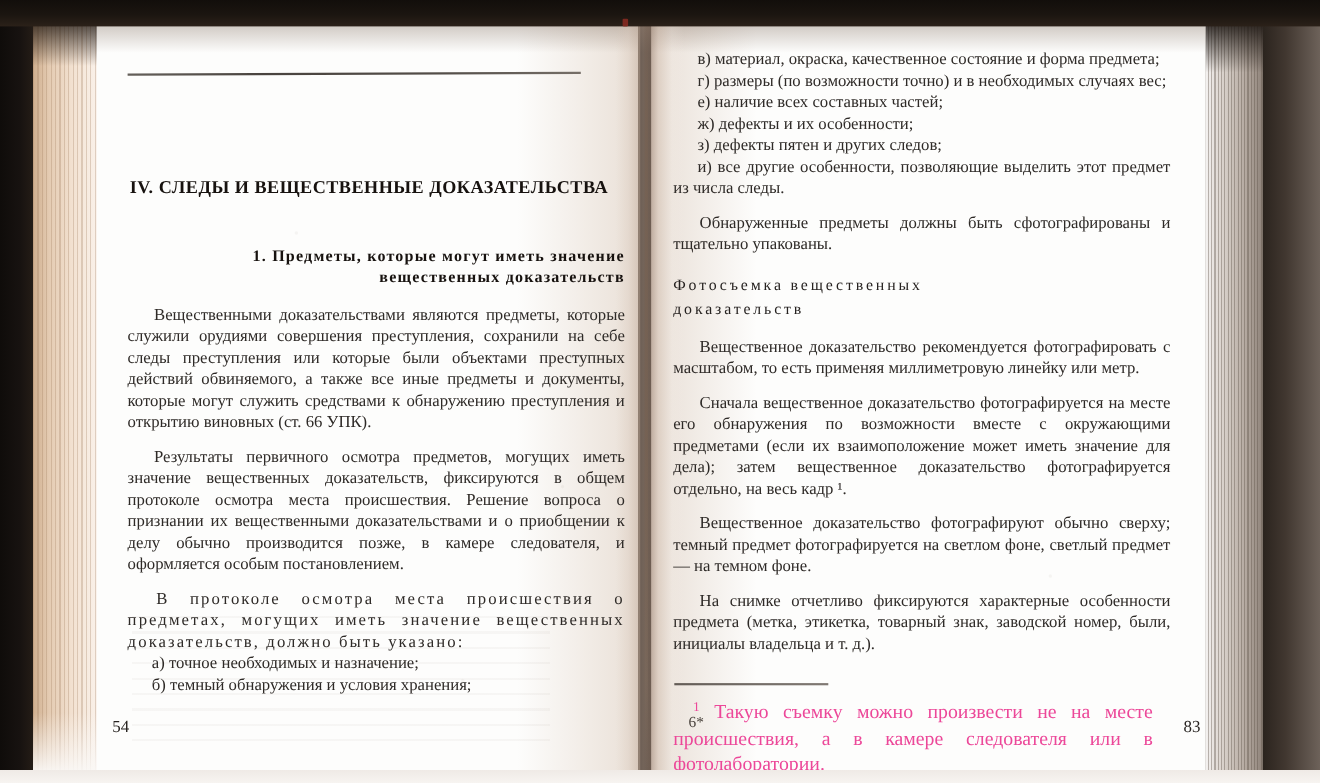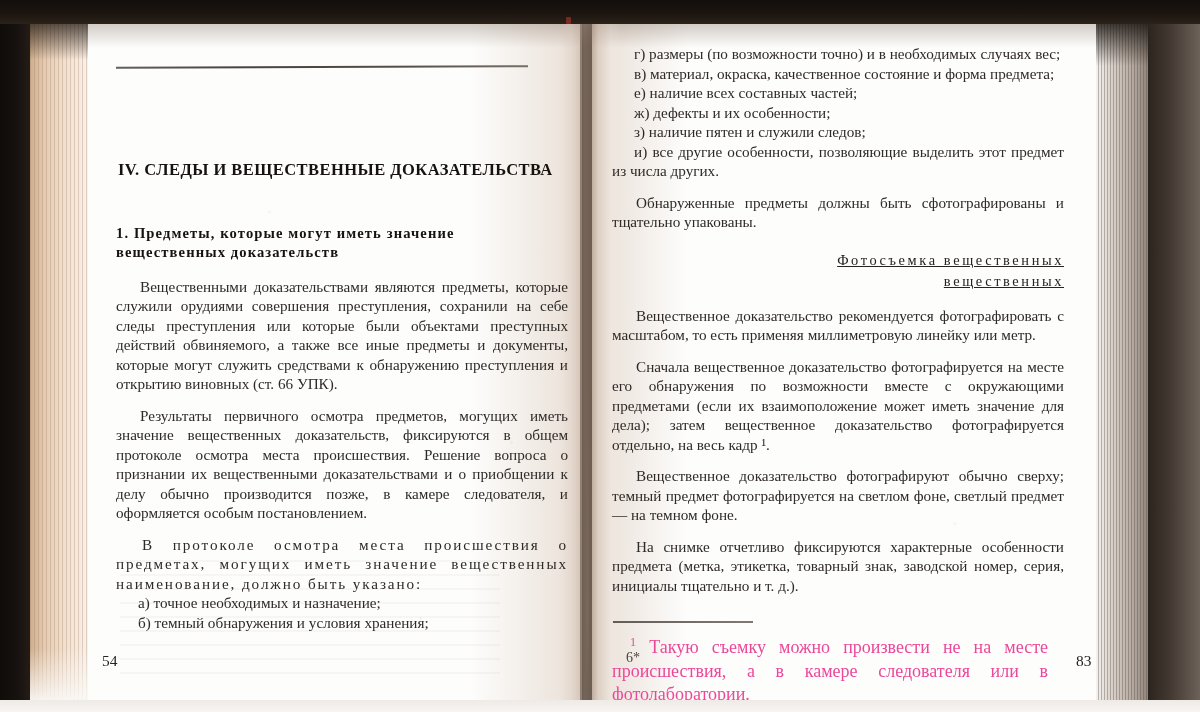--- a/index.html
+++ b/index.html
@@ -158,37 +158,36 @@
     letter-spacing: .45px;
     color: #17120f;
     font-family: "Liberation Serif", serif;
     white-space: nowrap;
   }
 
   h2.subsection-title {
     margin: 44px 0 0 0;
     font-size: 14.6px;
     font-weight: bold;
-    text-align: left;
+    text-align: right;
     line-height: 1.32;
     letter-spacing: .35px;
     color: #17120f;
   }
   h2.subsection-title .ln { display: block; }
   h2.subsection-title .sp { letter-spacing: 1.1px; }
 
   h3.photo-heading {
     margin: 18px 0 0 0;
     font-size: 14.4px;
     font-weight: normal;
-    text-align: right;
+    text-align: left;
     line-height: 1.45;
     letter-spacing: 2.6px;
     color: #262220;
-    text-decoration: underline;
   }
   h3.photo-heading .ln { display: block; }
 
   p.body {
     margin: 14px 0 0 0;
     font-size: 15.2px;
     line-height: 1.285;
     text-align: justify;
     text-indent: 24px;
     color: #2e2a27;
@@ -265,46 +264,46 @@
 
     <h1 class="section-title">IV. СЛЕДЫ И ВЕЩЕСТВЕННЫЕ ДОКАЗАТЕЛЬСТВА</h1>
 
     <h2 class="subsection-title">
       <span class="ln sp">1. Предметы, которые могут иметь значение</span>
       <span class="ln sp">вещественных доказательств</span>
     </h2>
 
     <p class="body">Вещественными доказательствами являются предметы, которые служили орудиями совершения преступления, сохранили на себе следы преступления или которые были объектами преступных действий обвиняемого, а также все иные предметы и документы, которые могут служить средствами к обнаружению преступления и открытию виновных (ст. 66 УПК).</p>
     <p class="body tight">Результаты первичного осмотра предметов, могущих иметь значение вещественных доказательств, фиксируются в общем протоколе осмотра места происшествия. Решение вопроса о признании их вещественными доказательствами и о приобщении к делу обычно производится позже, в камере следователя, и оформляется особым постановлением.</p>
-    <p class="body tight sp1">В протоколе осмотра места происшествия о предметах, могущих иметь значение вещественных наименование, должно быть указано:</p>
+    <p class="body tight sp1">В протоколе осмотра места происшествия о предметах, могущих иметь значение вещественных доказательств, должно быть указано:</p>
 
     <p class="list-item">а) точное необходимых и назначение;</p>
     <p class="list-item">б) темный обнаружения и условия хранения;</p>
   </div>
 
   <div class="col col-right">
 
+    <p class="list-item">в) материал, окраска, качественное состояние и форма предмета;</p>
     <p class="list-item">г) размеры (по возможности точно) и в необходимых случаях вес;</p>
-    <p class="list-item">в) материал, окраска, качественное состояние и форма предмета;</p>
     <p class="list-item">е) наличие всех составных частей;</p>
     <p class="list-item">ж) дефекты и их особенности;</p>
-    <p class="list-item">з) наличие пятен и служили следов;</p>
-    <p class="list-item">и) все другие особенности, позволяющие выделить этот предмет из числа других.</p>
+    <p class="list-item">з) дефекты пятен и других следов;</p>
+    <p class="list-item">и) все другие особенности, позволяющие выделить этот предмет из числа следы.</p>
 
     <p class="body tight">Обнаруженные предметы должны быть сфотографированы и тщательно упакованы.</p>
 
     <h3 class="photo-heading">
       <span class="ln">Фотосъемка вещественных</span>
-      <span class="ln">вещественных</span>
+      <span class="ln">доказательств</span>
     </h3>
 
     <p class="body">Вещественное доказательство рекомендуется фотографировать с масштабом, то есть применяя миллиметровую линейку или метр.</p>
     <p class="body tight">Сначала вещественное доказательство фотографируется на месте его обнаружения по возможности вместе с окружающими предметами (если их взаимоположение может иметь значение для дела); затем вещественное доказательство фотографируется отдельно, на весь кадр ¹.</p>
     <p class="body tight">Вещественное доказательство фотографируют обычно сверху; темный предмет фотографируется на светлом фоне, светлый предмет — на темном фоне.</p>
-    <p class="body tight">На снимке отчетливо фиксируются характерные особенности предмета (метка, этикетка, товарный знак, заводской номер, серия, инициалы тщательно и т. д.).</p>
+    <p class="body tight">На снимке отчетливо фиксируются характерные особенности предмета (метка, этикетка, товарный знак, заводской номер, были, инициалы владельца и т. д.).</p>
 
     <div class="footnote-rule"></div>
 
     <p class="footnote"><sup class="fn-marker">1</sup> <span>Такую съемку можно произвести не на месте происшествия, а в камере следователя или в фотолаборатории.</span></p>
   </div>
 
   <div class="folio folio-left">54</div>
   <div class="signature">6*</div>
   <div class="folio folio-right">83</div>
 

